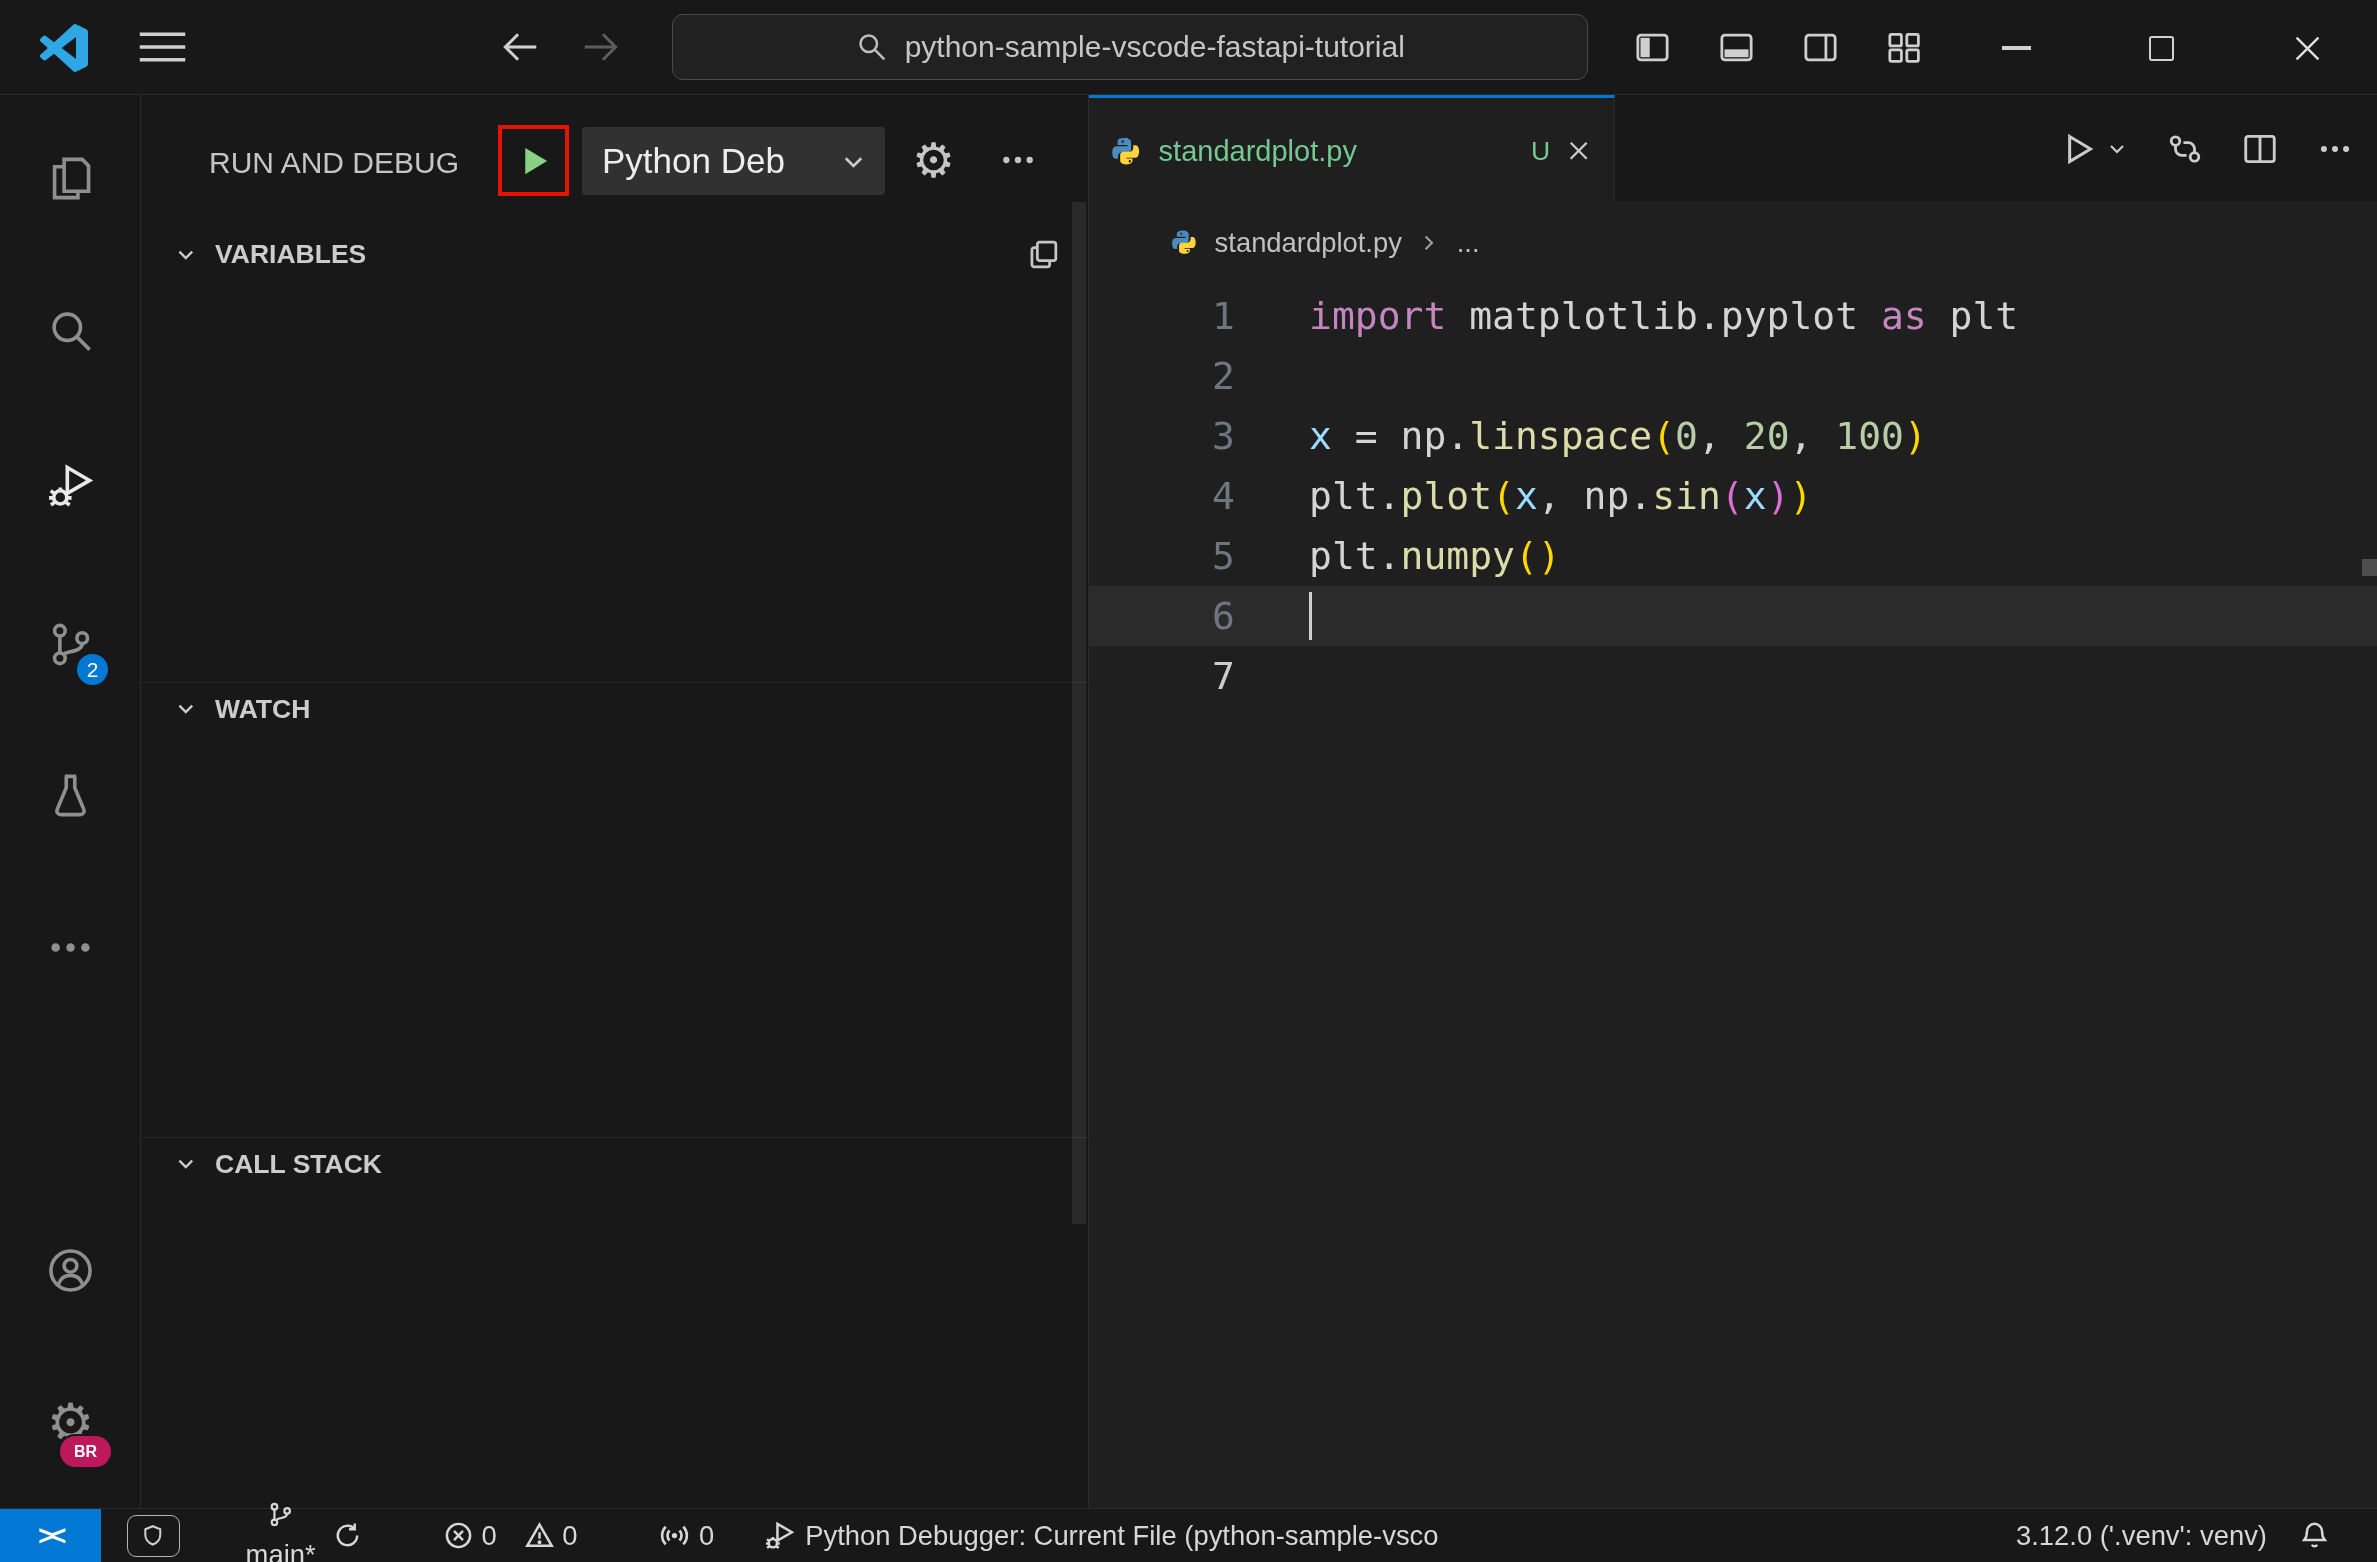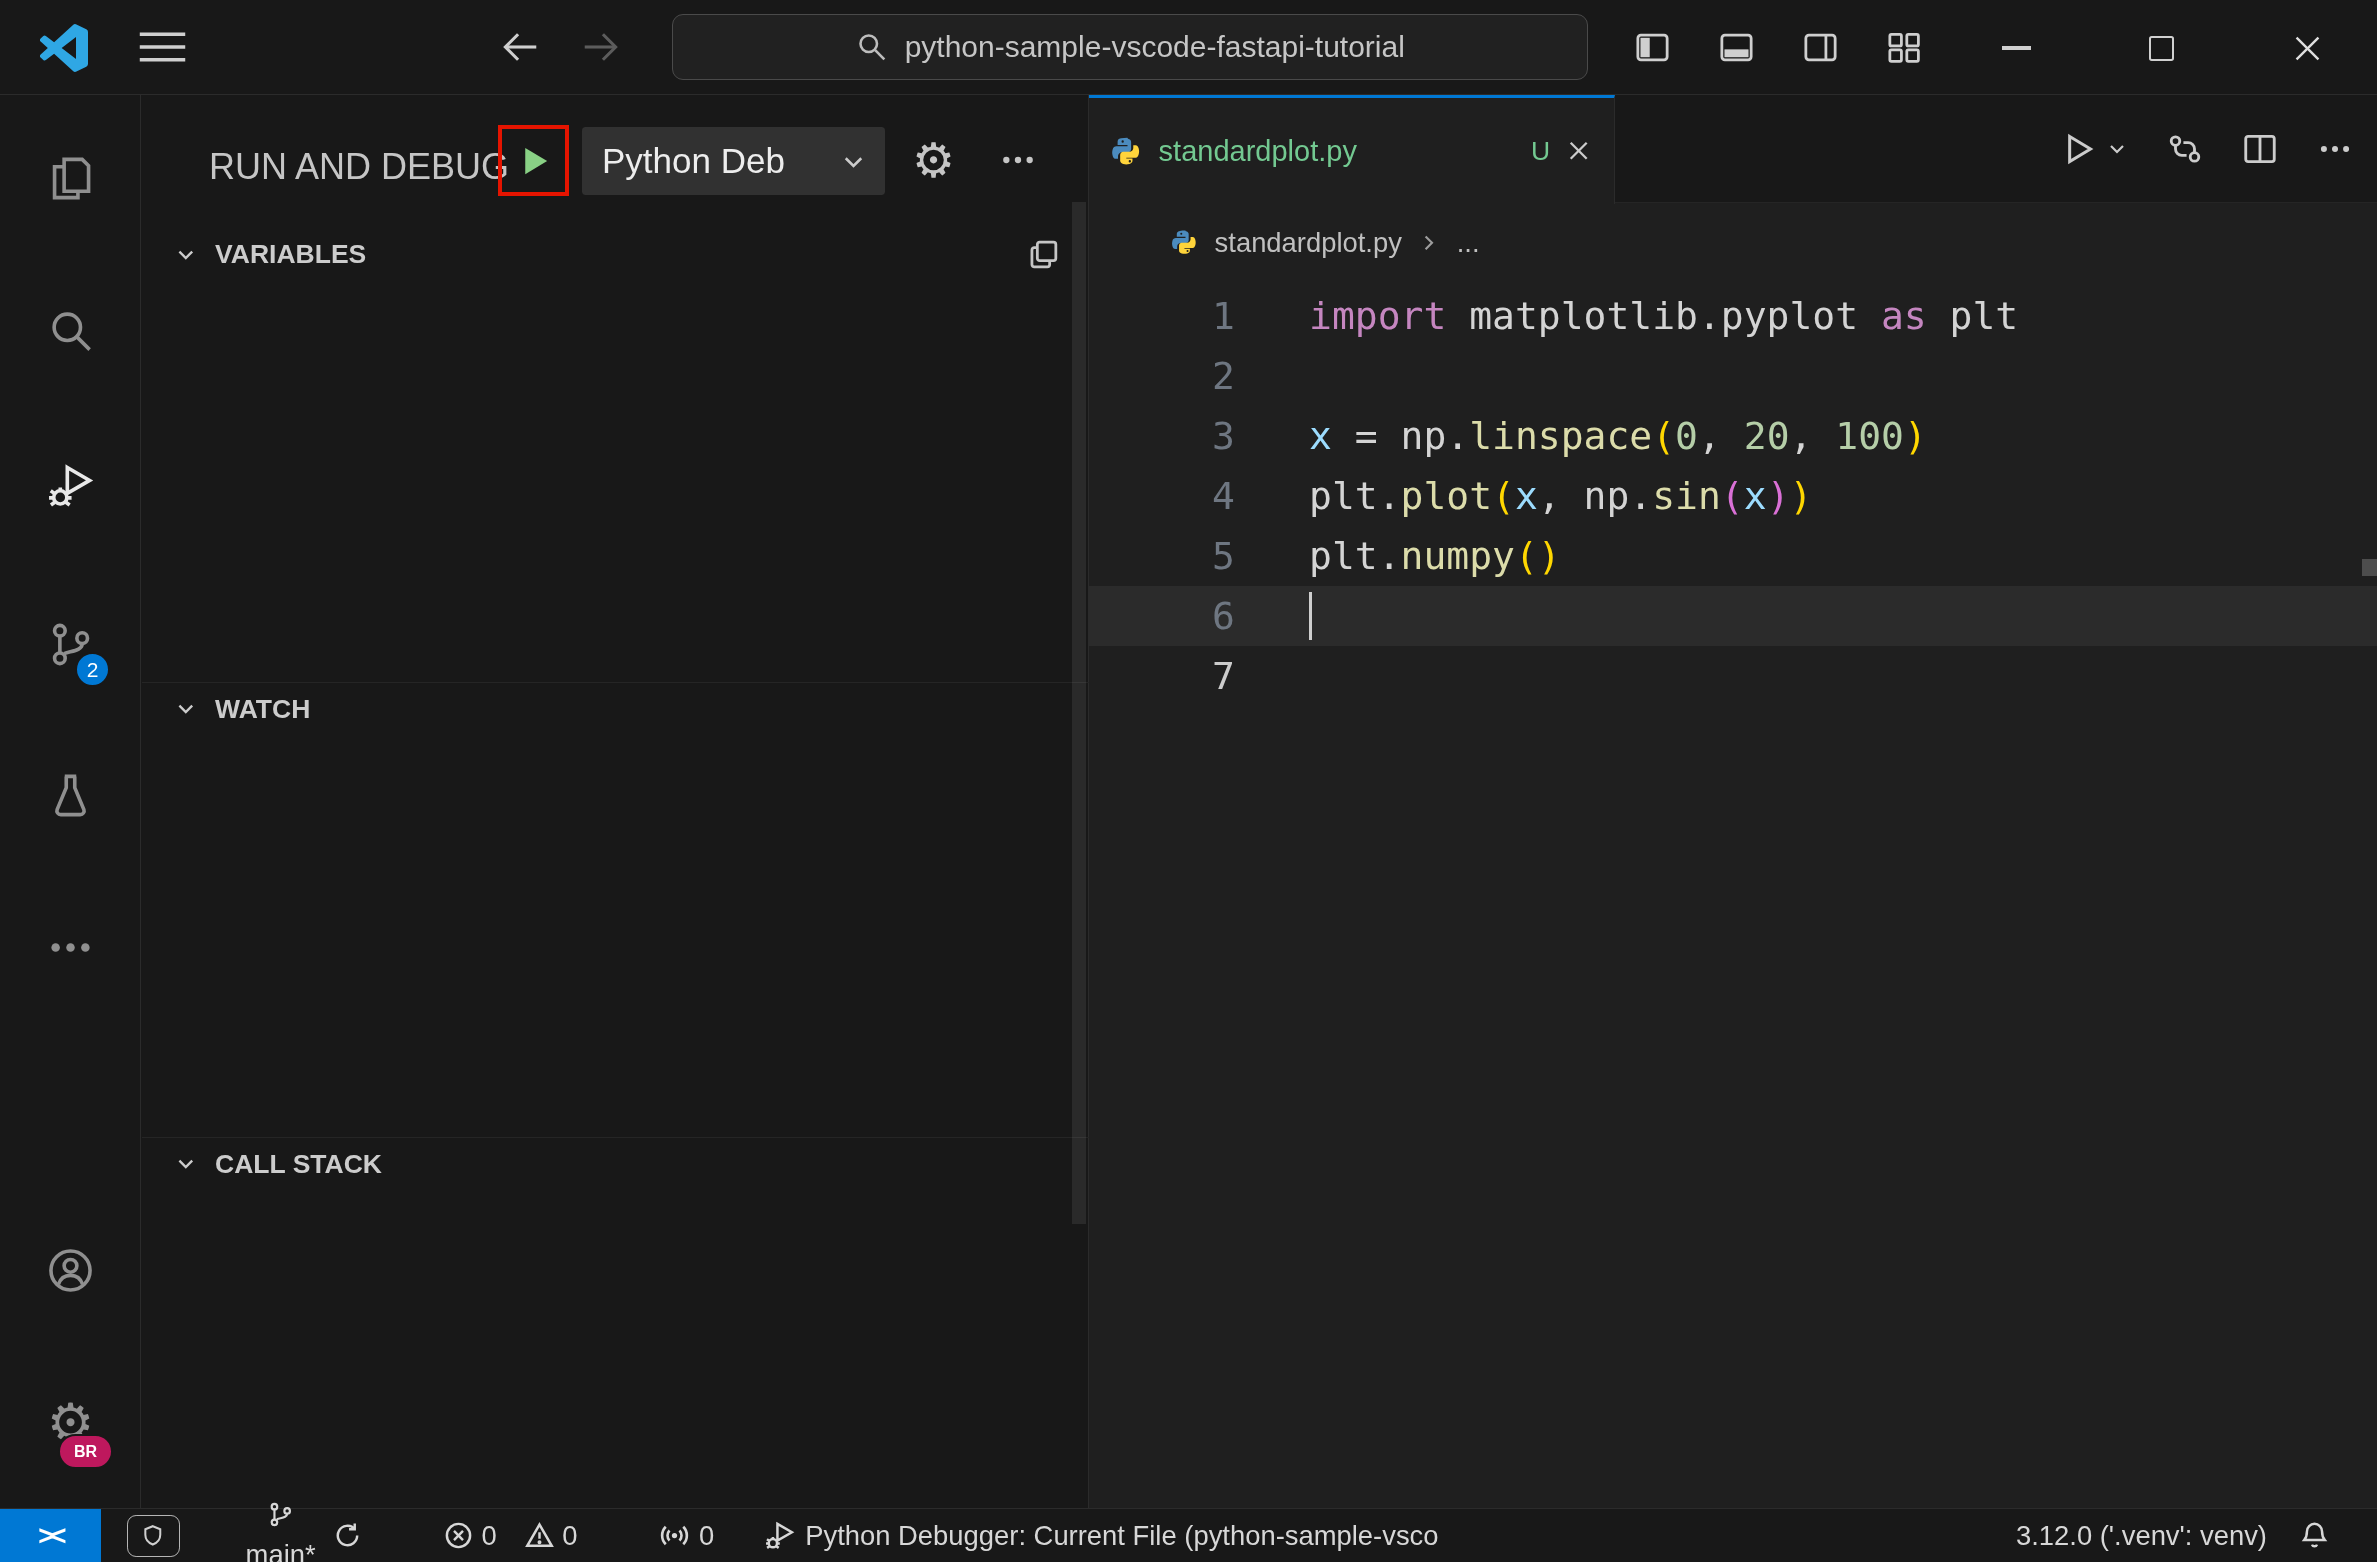--- a/index.html
+++ b/index.html
@@ -30,21 +30,21 @@
   .badge-circle { position:absolute; left:75px; top:53px; min-width:35px; height:35px; border-radius:17.4px;
     background:#0078d4; color:#fff; font-size:21px; display:flex; align-items:center; justify-content:center;
     border:2.7px solid #181818; }
   .badge-pill { position:absolute; left:58px; top:57px; width:55px; height:35px; border-radius:17.4px;
     background:#be185d; color:#fff; font-size:16px; font-weight:bold; display:flex; align-items:center; justify-content:center;
     border:2.7px solid #181818; }
   .gear-glyph { font-family:"DejaVu Sans",sans-serif; font-size:53px; color:#909090; line-height:1; }
 
   
   .sidebar { position:absolute; left:142px; top:95px; width:947px; height:1413px; background:#181818; border-right:0.9px solid #2b2b2b; }
-  .rd-title { position:absolute; left:67px; top:51px; font-size:36px; color:#c5c5c5; white-space:nowrap; }
+  .rd-title { position:absolute; left:67px; top:51px; font-size:30px; color:#c5c5c5; white-space:nowrap; }
   .annotation-box { position:absolute; left:356px; top:30px; width:71px; height:71px; border:4.6px solid #e51400; display:flex; align-items:center; justify-content:center; }
   .config-dropdown { position:absolute; left:440px; top:32px; width:303px; height:68px; background:#313131; border-radius:3.7px;
     display:flex; align-items:center; padding:0 16.5px 0 20px; color:#ededed; font-size:35px; cursor:pointer; }
   .config-dropdown .dd-label { flex:1; white-space:nowrap; overflow:hidden; }
   .toolbar-gear { position:absolute; left:766px; top:31px; width:51px; height:68px; display:flex; align-items:center; justify-content:center; }
   .toolbar-gear .gear-glyph { font-size:48px; color:#c5c5c5; }
   .toolbar-more { position:absolute; left:850px; top:31px; width:51px; height:68px; display:flex; align-items:center; justify-content:center; }
   .section-header { position:absolute; left:0; width:947px; height:53px; display:flex; align-items:center; gap:16.5px;
     padding-left:31px; font-size:26.5px; font-weight:bold; color:#cccccc; cursor:pointer; }
   .sec-variables { top:133px; }

